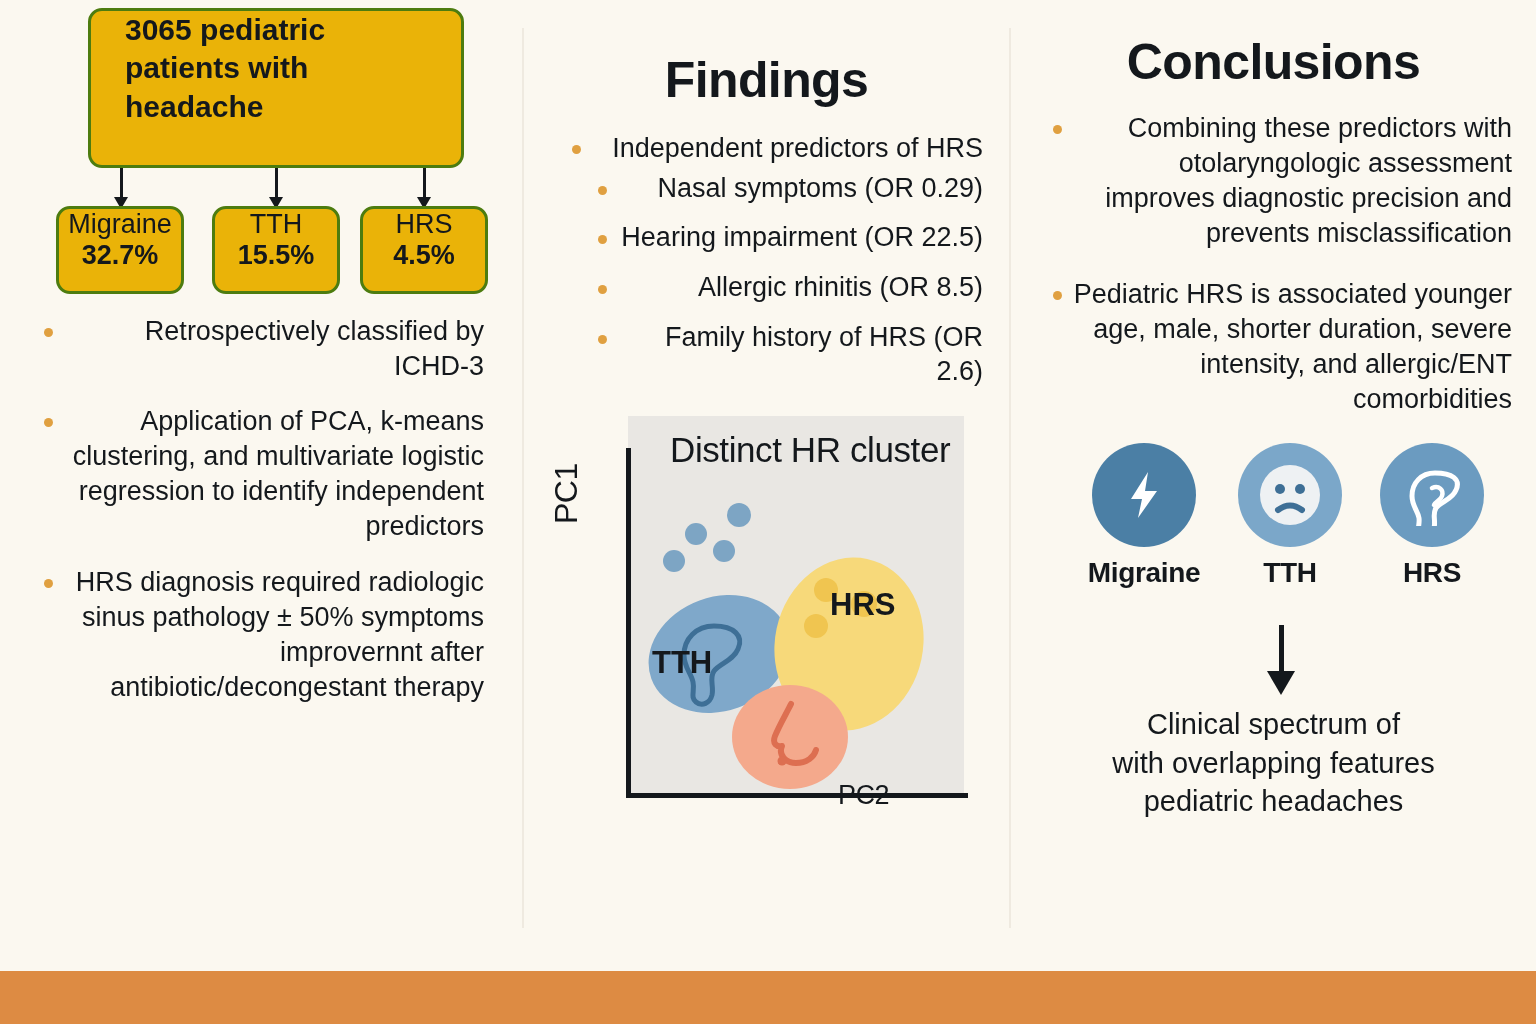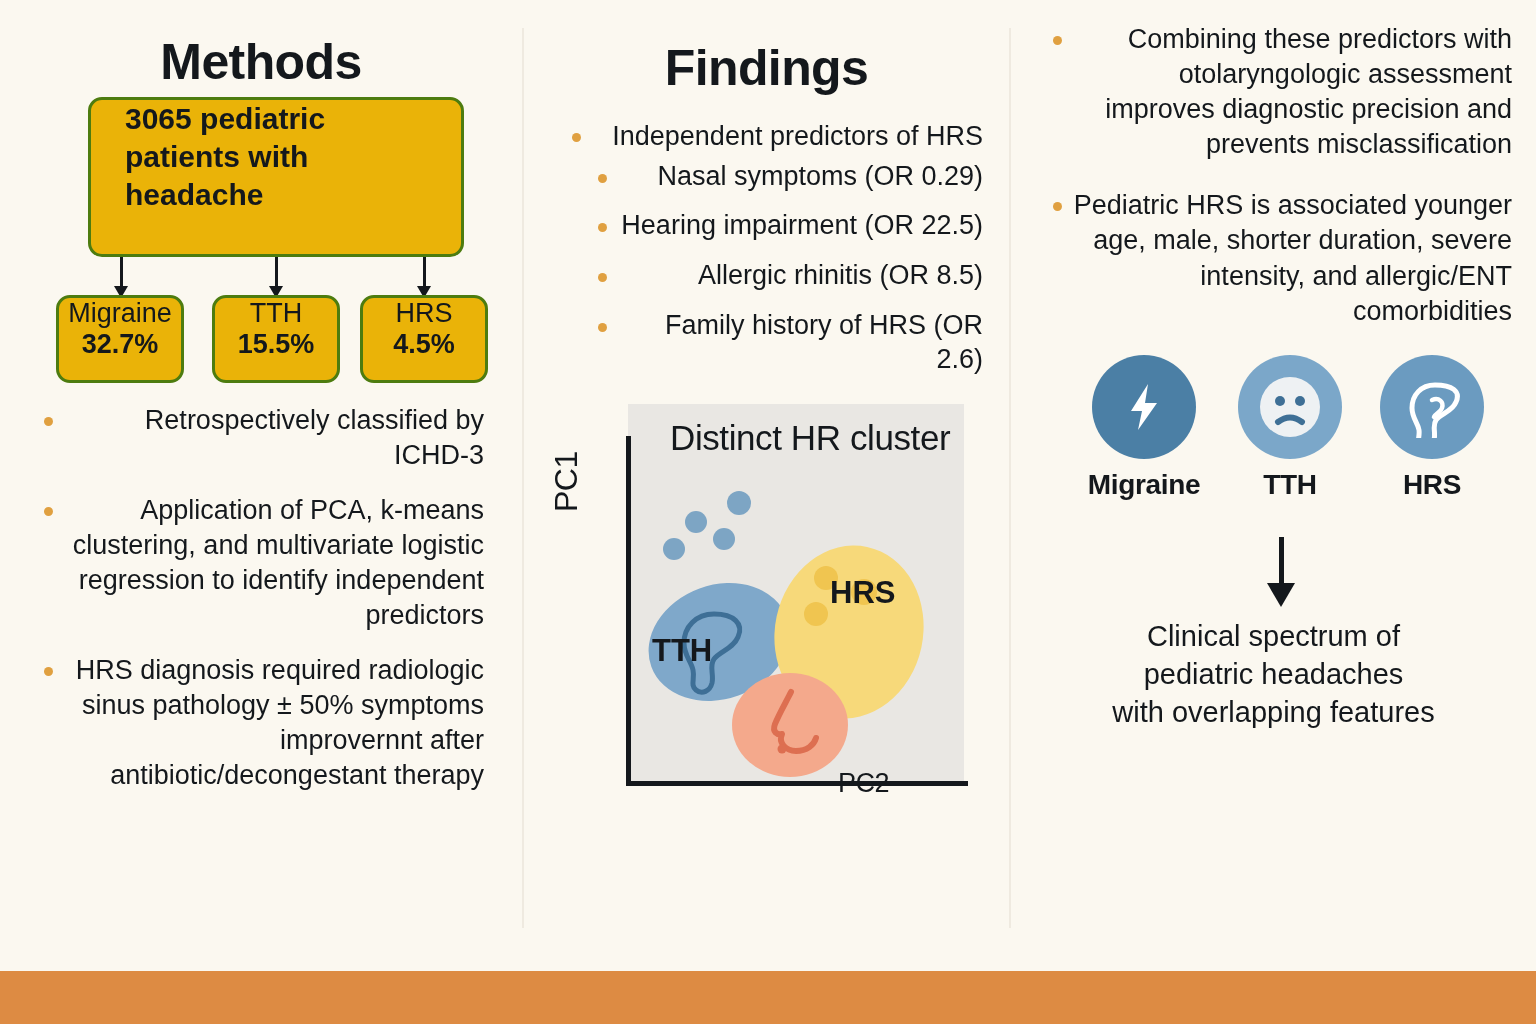--- a/index.html
+++ b/index.html
@@ -47,21 +47,21 @@
   .col-title {
     text-align: center;
     font-weight: bold;
     font-size: 50px;
     letter-spacing: -0.6px;
     color: #14181c;
     margin: 0;
     padding-top: 36px;
     line-height: 1.05;
   }
-  #col-findings .col-title { padding-top: 42px; }
+  #col-findings .col-title { padding-top: 54px; }
   #col-conclusions .col-title { padding-top: 36px; }
 
   
   #flow { position: relative; height: 300px; }
 
   .flow-box {
     position: absolute;
     box-sizing: border-box;
     border: 3px solid #4d7c0f;
     border-radius: 14px;
@@ -221,21 +221,20 @@
 </style>
 </head>
 <body>
 
 <div id="poster">
 
   <div class="divider" id="divider-1"></div>
   <div class="divider" id="divider-2"></div>
 
   <div class="column" id="col-methods">
-    <h1 class="col-title">Methods</h1>
 
     <div id="flow">
       <div class="flow-box" id="flow-root">
         <span class="root-text">3065 pediatric patients with headache</span>
       </div>
 
       <div class="flow-arrow" id="flow-arrow-0"></div>
       <div class="flow-arrow" id="flow-arrow-1"></div>
       <div class="flow-arrow" id="flow-arrow-2"></div>
 
@@ -311,20 +310,21 @@
 
       <div id="pca-caption">Distinct HR cluster</div>
       <div id="pca-axis-y"></div>
       <div id="pca-axis-x"></div>
       <div id="pca-label-y">PC1</div>
       <div id="pca-label-x">PC2</div>
     </div>
   </div>
 
   <div class="column" id="col-conclusions">
+    <h1 class="col-title">Conclusions</h1>
 
     <ul class="bullets" id="conclusions-bullets">
       <li>Combining these predictors with otolaryngologic assessment improves diagnostic precision and prevents misclassification</li>
       <li>Pediatric HRS is associated younger age, male, shorter duration, severe intensity, and allergic/ENT comorbidities</li>
     </ul>
 
     <div id="icon-row">
 
       <div class="icon-item" id="icon-item-0">
         <div class="icon-circle" style="background:#4b7fa5">
@@ -358,19 +358,19 @@
       </div>
     </div>
 
     <div id="final-arrow">
       <div class="shaft"></div>
       <div class="head"></div>
     </div>
 
     <div id="final-summary">
       <span class="line">Clinical spectrum of</span>
+      <span class="line">with overlapping features</span>
       <span class="line">pediatric headaches</span>
-      <span class="line">with overlapping features</span>
     </div>
   </div>
 
   <div id="accent-bar"></div>
 </div>
 
 </body></html>

